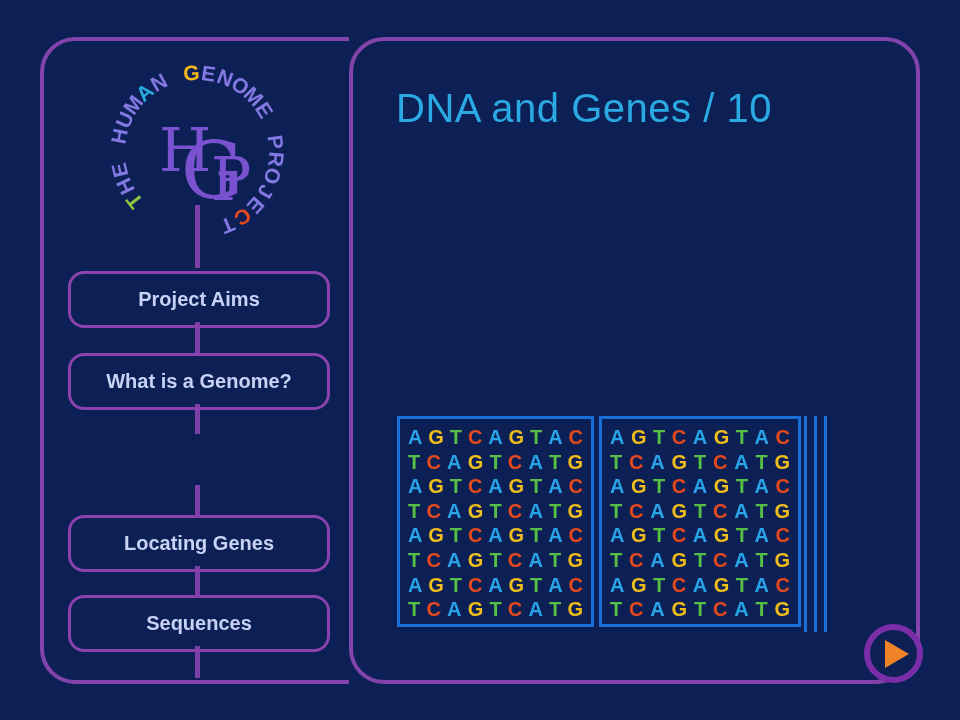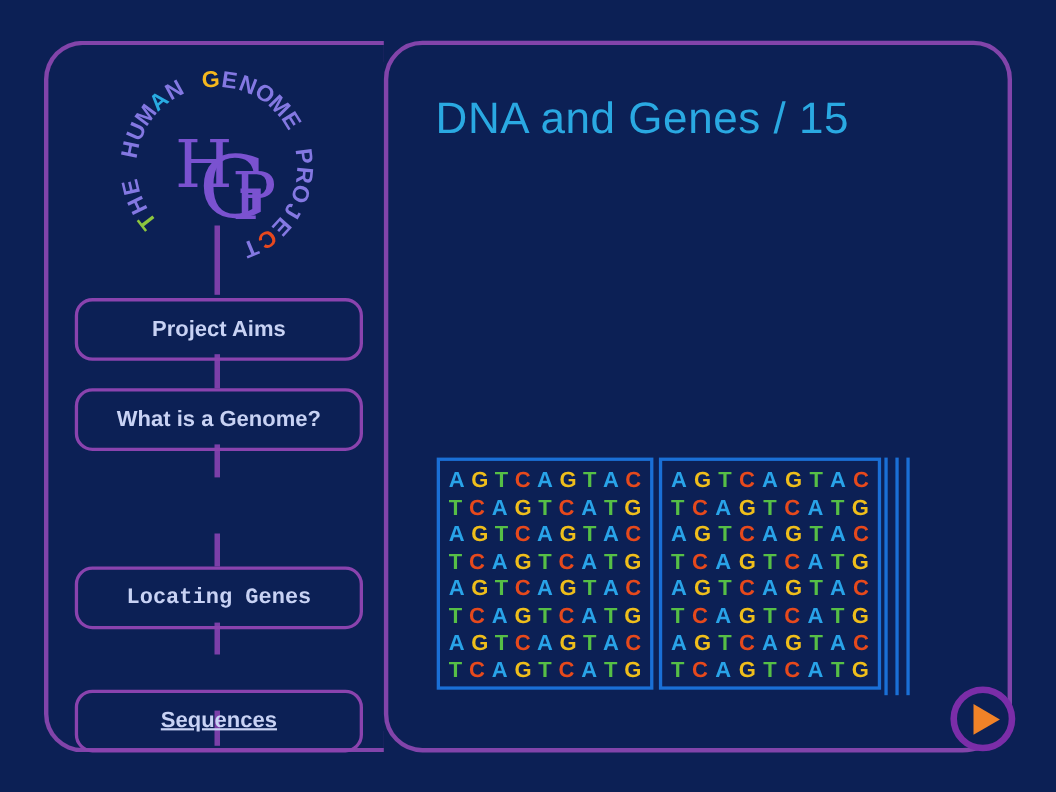--- a/index.html
+++ b/index.html
@@ -133,28 +133,28 @@
   <div class="connector" style="top:485px;height:30px;"></div>
   <div class="connector" style="top:566px;height:29px;"></div>
   <div class="connector" style="top:646px;height:32px;"></div>
 
   <div class="nav-button" style="top:353px;">
     <span>What is a Genome?</span>
   </div>
   <div class="nav-button" style="top:271px;">
     <span>Project Aims</span>
   </div>
-  <div class="nav-button" style="top:515px;font-family:Liberation Mono, monospace;">
+  <div class="nav-button" style="top:515px;">
     <span>Locating Genes</span>
   </div>
-  <div class="nav-button" style="top:627px;text-decoration:underline;">
+  <div class="nav-button" style="top:595px;">
     <span>Sequences</span>
   </div>
 
-  <div class="page-title">DNA and Genes / 15</div>
+  <div class="page-title">DNA and Genes / 10</div>
 
   <div class="dna-block b0" id="dna-block-0">
       <div class="dna-row">
         <span style="color: rgb(41, 163, 232);">A</span>
         <span style="color: rgb(239, 190, 27);">G</span>
         <span style="color: rgb(86, 191, 70);">T</span>
         <span style="color: rgb(230, 73, 28);">C</span>
         <span style="color: rgb(41, 163, 232);">A</span>
         <span style="color: rgb(239, 190, 27);">G</span>
         <span style="color: rgb(86, 191, 70);">T</span>

